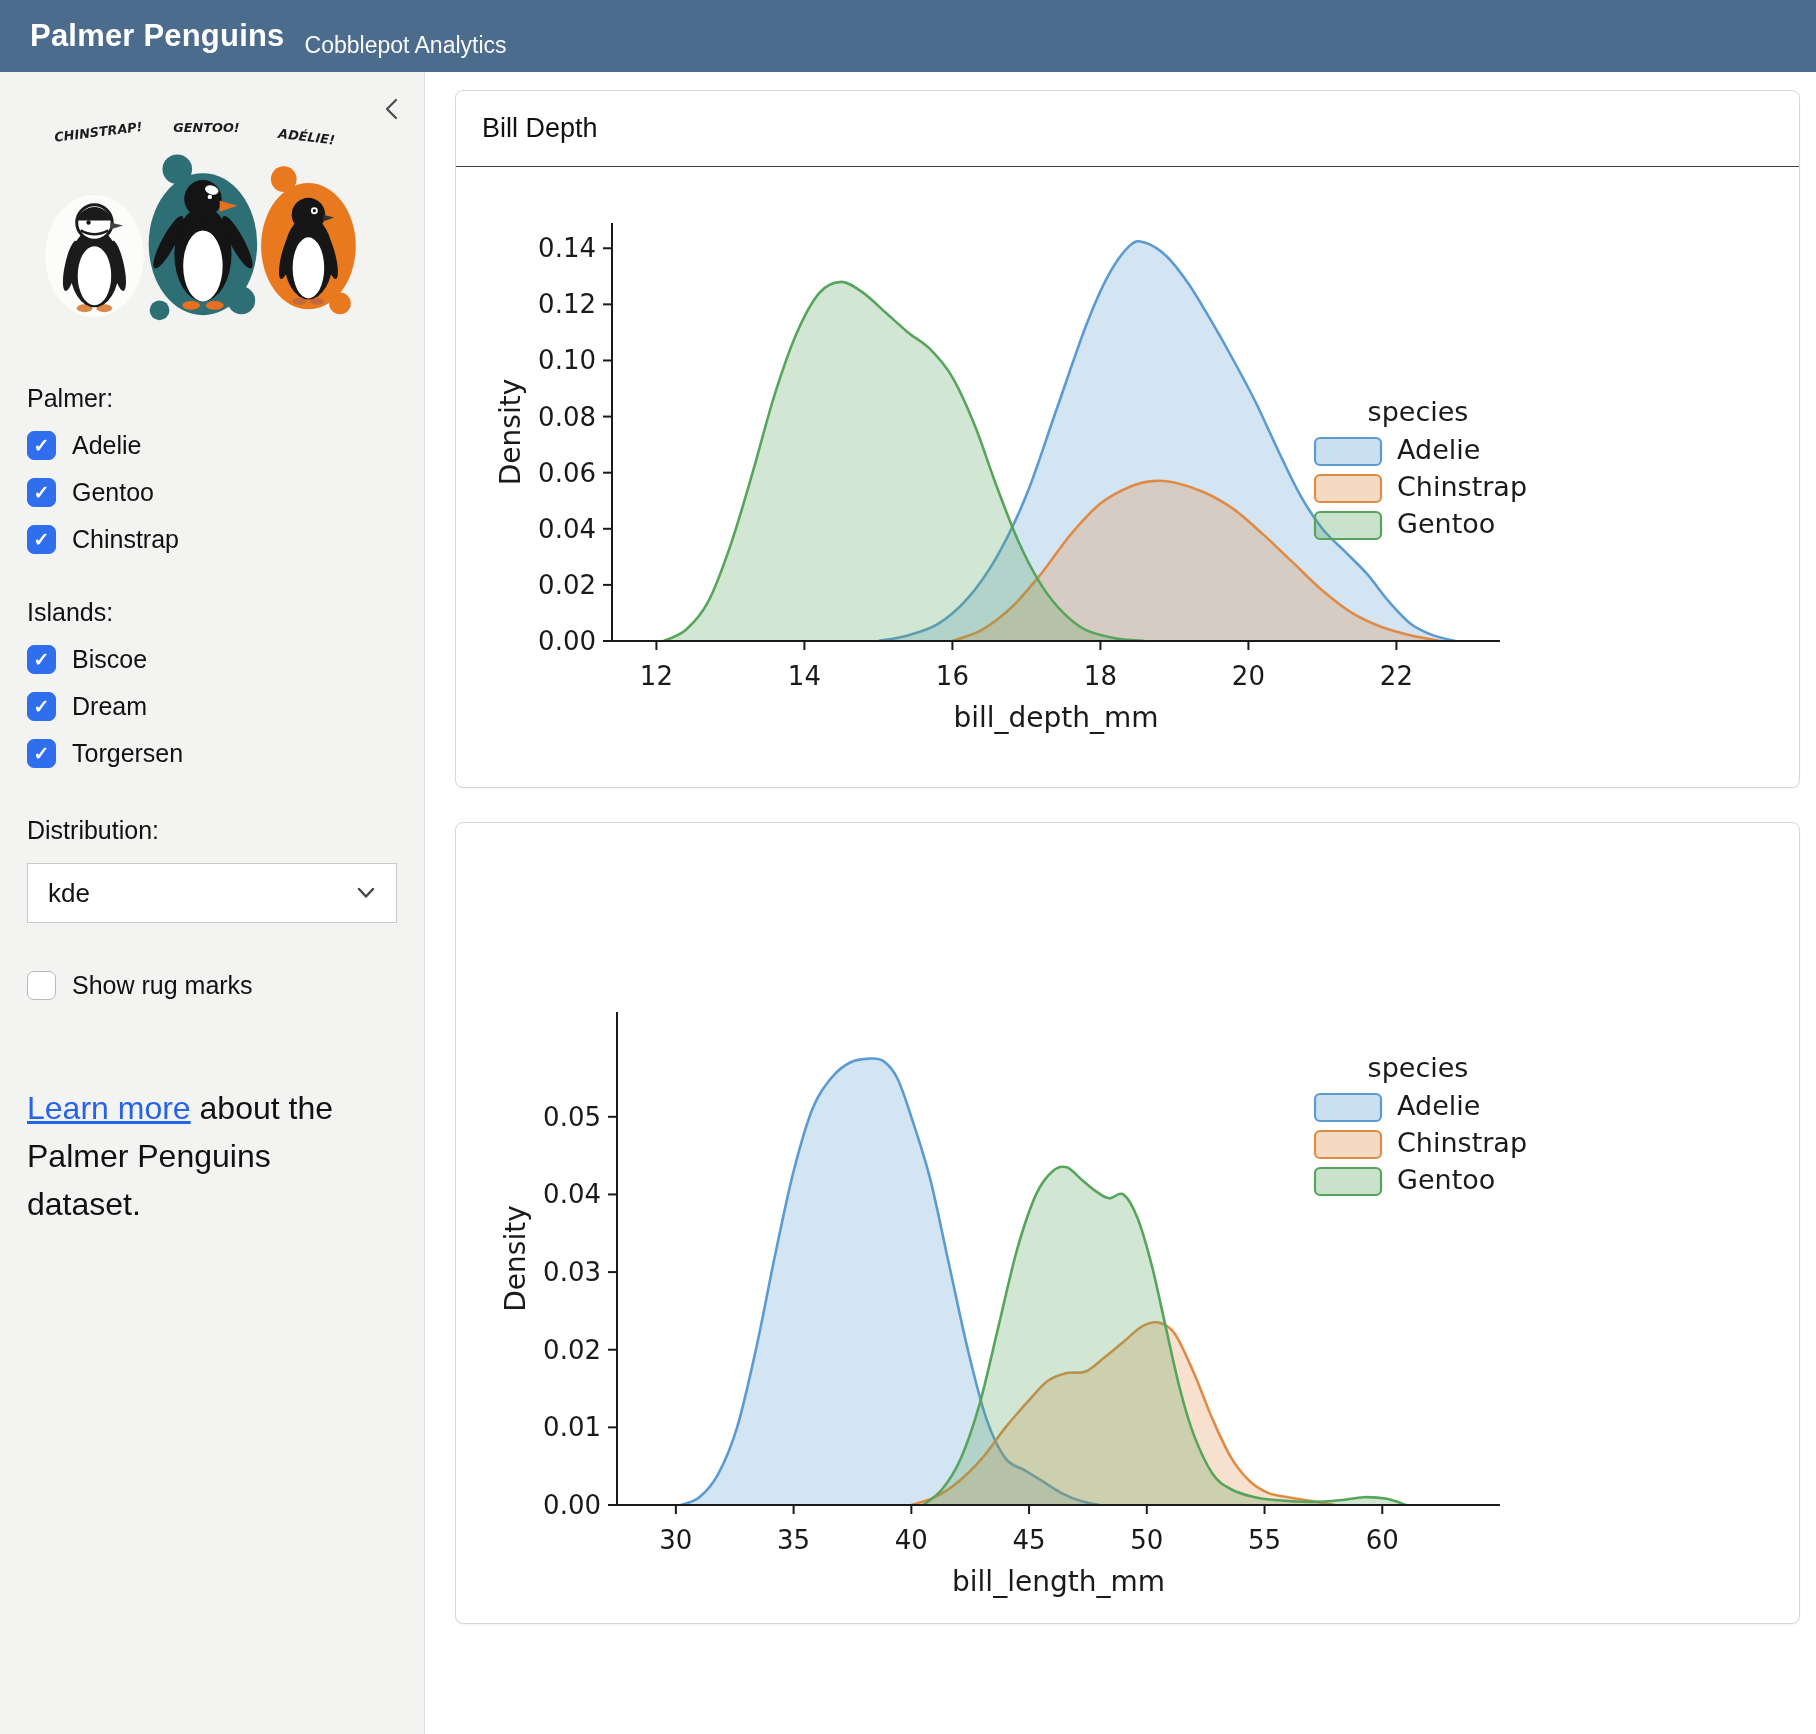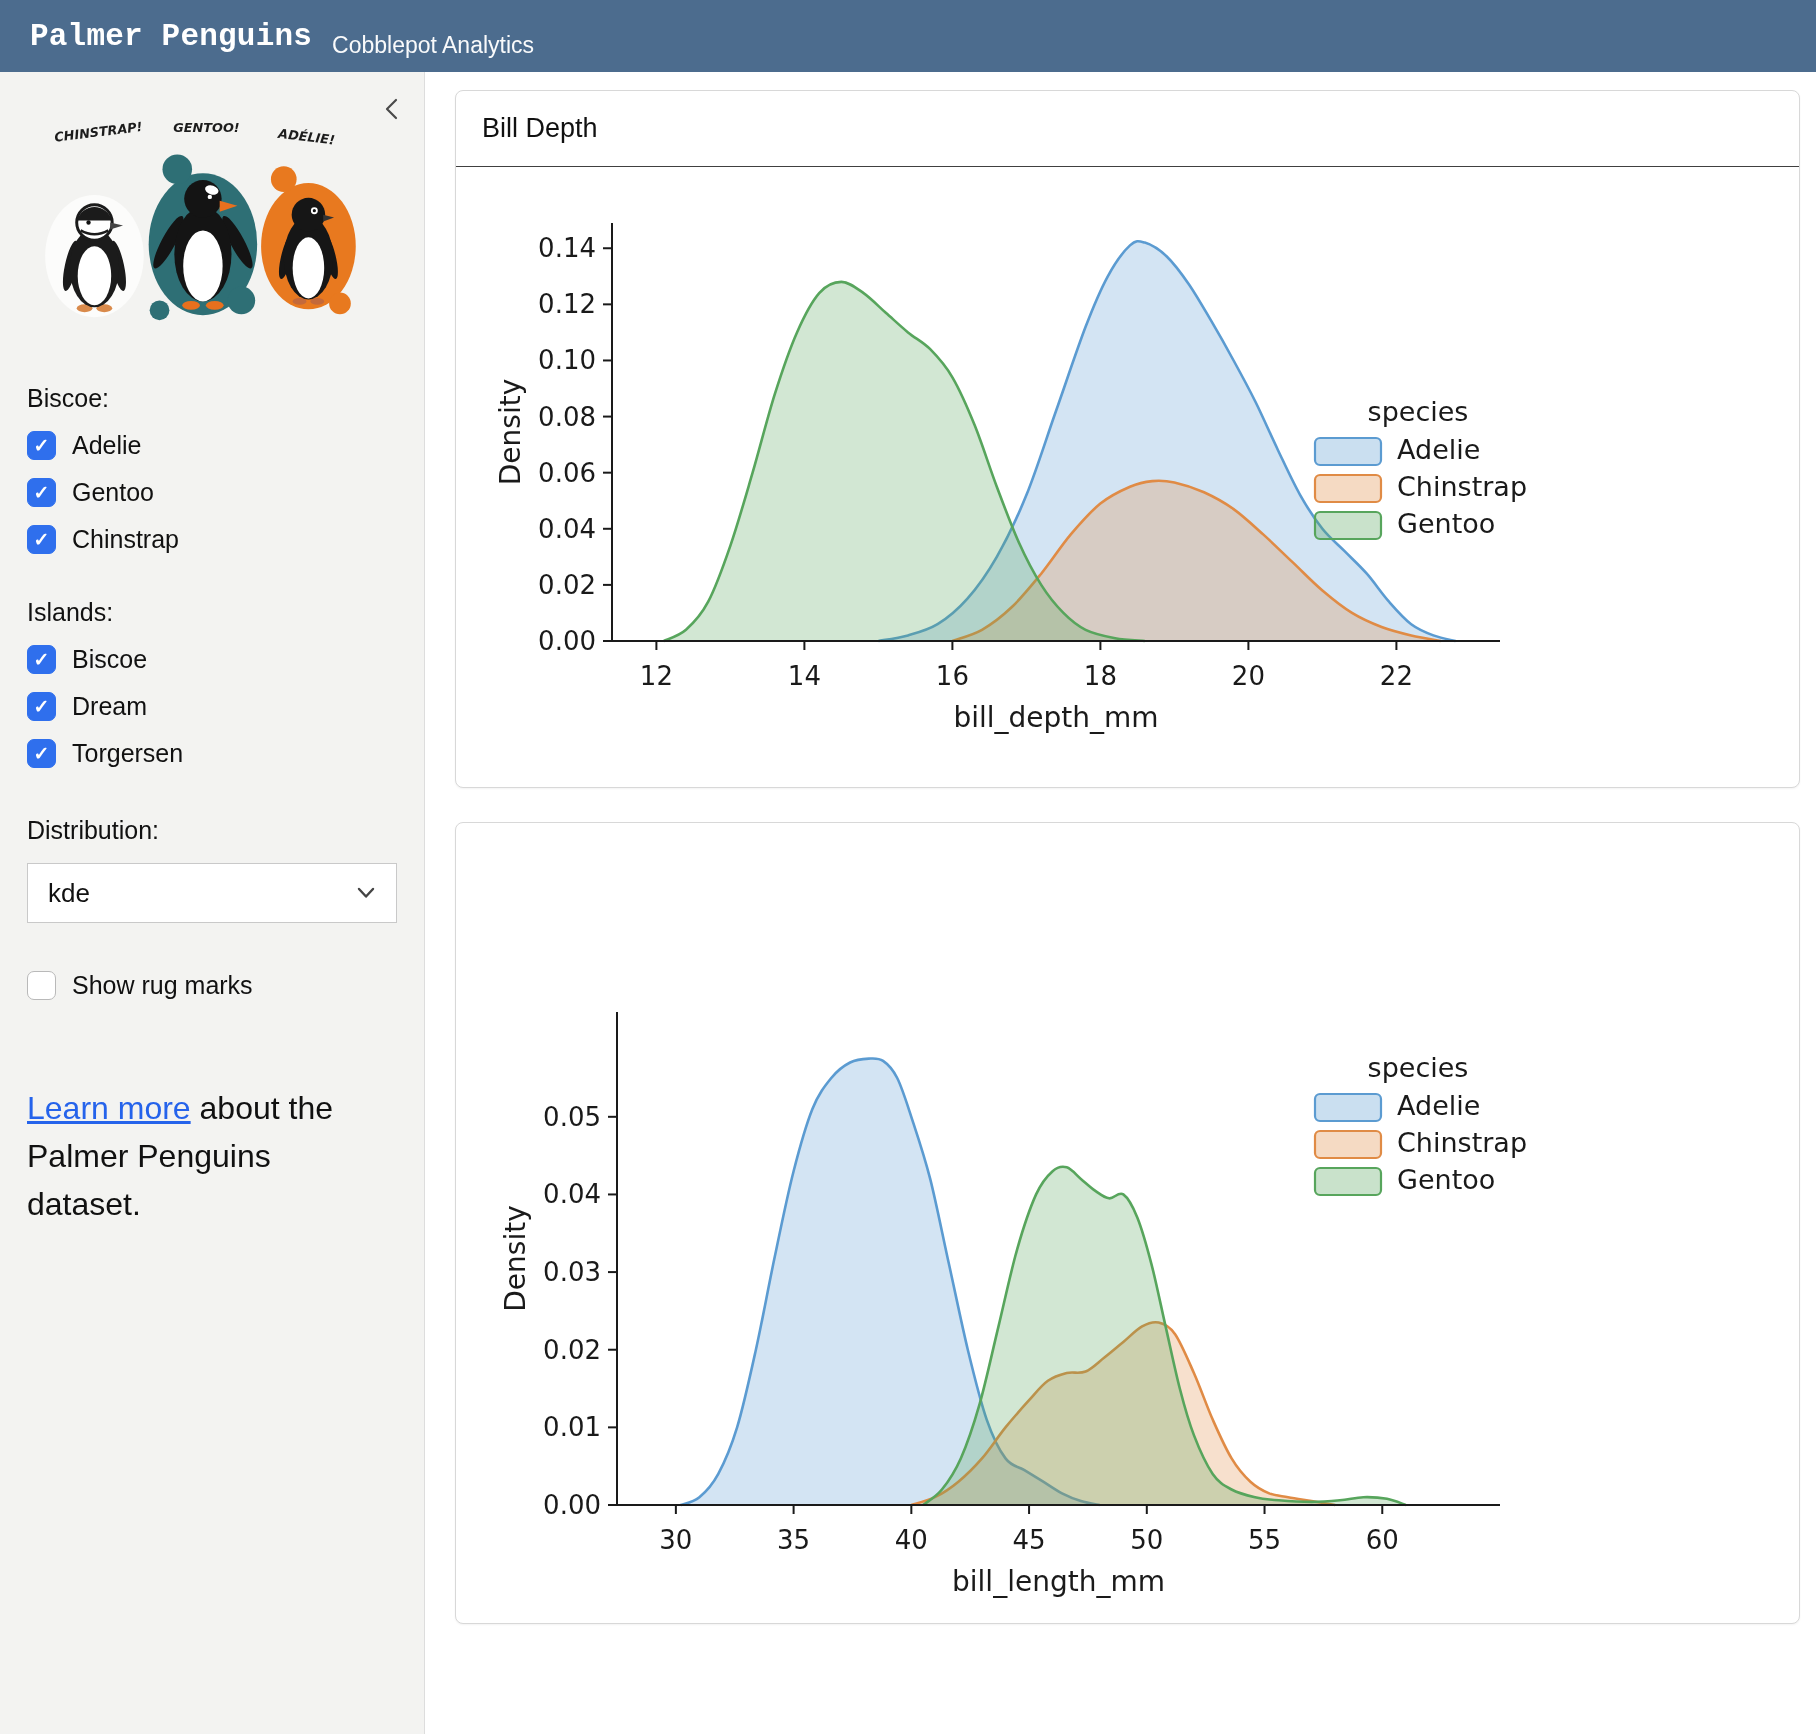--- a/index.html
+++ b/index.html
@@ -4,21 +4,21 @@
 <style>
   html,body{margin:0;padding:0;}
   body{
     width:1816px;height:1734px;overflow:hidden;background:#fff;
     font-family:"Liberation Sans",sans-serif;color:#111;
   }
   .app-header{
     height:72px;background:var(--header-bg,#4c6c8e);color:#fff;
     display:flex;align-items:center;gap:20px;padding-left:30px;box-sizing:border-box;
   }
-  .app-title{font-size:31px;font-weight:600;letter-spacing:.2px;font-family:Liberation Mono, monospace;}
+  .app-title{font-size:31px;font-weight:600;letter-spacing:.2px;}
   .app-subtitle{font-size:23px;font-weight:400;margin-top:19px;opacity:.97;}
   .layout{display:flex;height:1662px;}
   .sidebar{
     flex:0 0 425px;width:425px;background:var(--sidebar-bg,#f3f3f1);
     border-right:1px solid #ddd;position:relative;
     padding:0 27px;box-sizing:border-box;
   }
   .collapse-btn{position:absolute;top:20px;right:16px;background:none;border:none;padding:4px;cursor:pointer;}
   .artwork{margin-top:46px;}
   .group-label{font-size:25px;margin:0 0 8px 0;}
@@ -121,21 +121,21 @@
           <ellipse cx="283" cy="152" rx="16" ry="31" fill="#fff"></ellipse>
           <circle cx="283" cy="98" r="17" fill="#161616"></circle>
           <circle cx="289" cy="94" r="3.5" fill="#fff"></circle>
           <circle cx="289" cy="94" r="1.6" fill="#111"></circle>
           <path d="M298,98 L309,101 L298,105 Z" fill="#333"></path>
         </g>
       </svg>
     </div>
 
     <div class="section-species">
-      <div class="group-label">Biscoe:</div>
+      <div class="group-label">Palmer:</div>
       <label class="check-row">
         <span class="cb checked"></span>
         <span>Adelie</span>
       </label>
       <label class="check-row">
         <span class="cb checked"></span>
         <span>Gentoo</span>
       </label>
       <label class="check-row">
         <span class="cb checked"></span>

